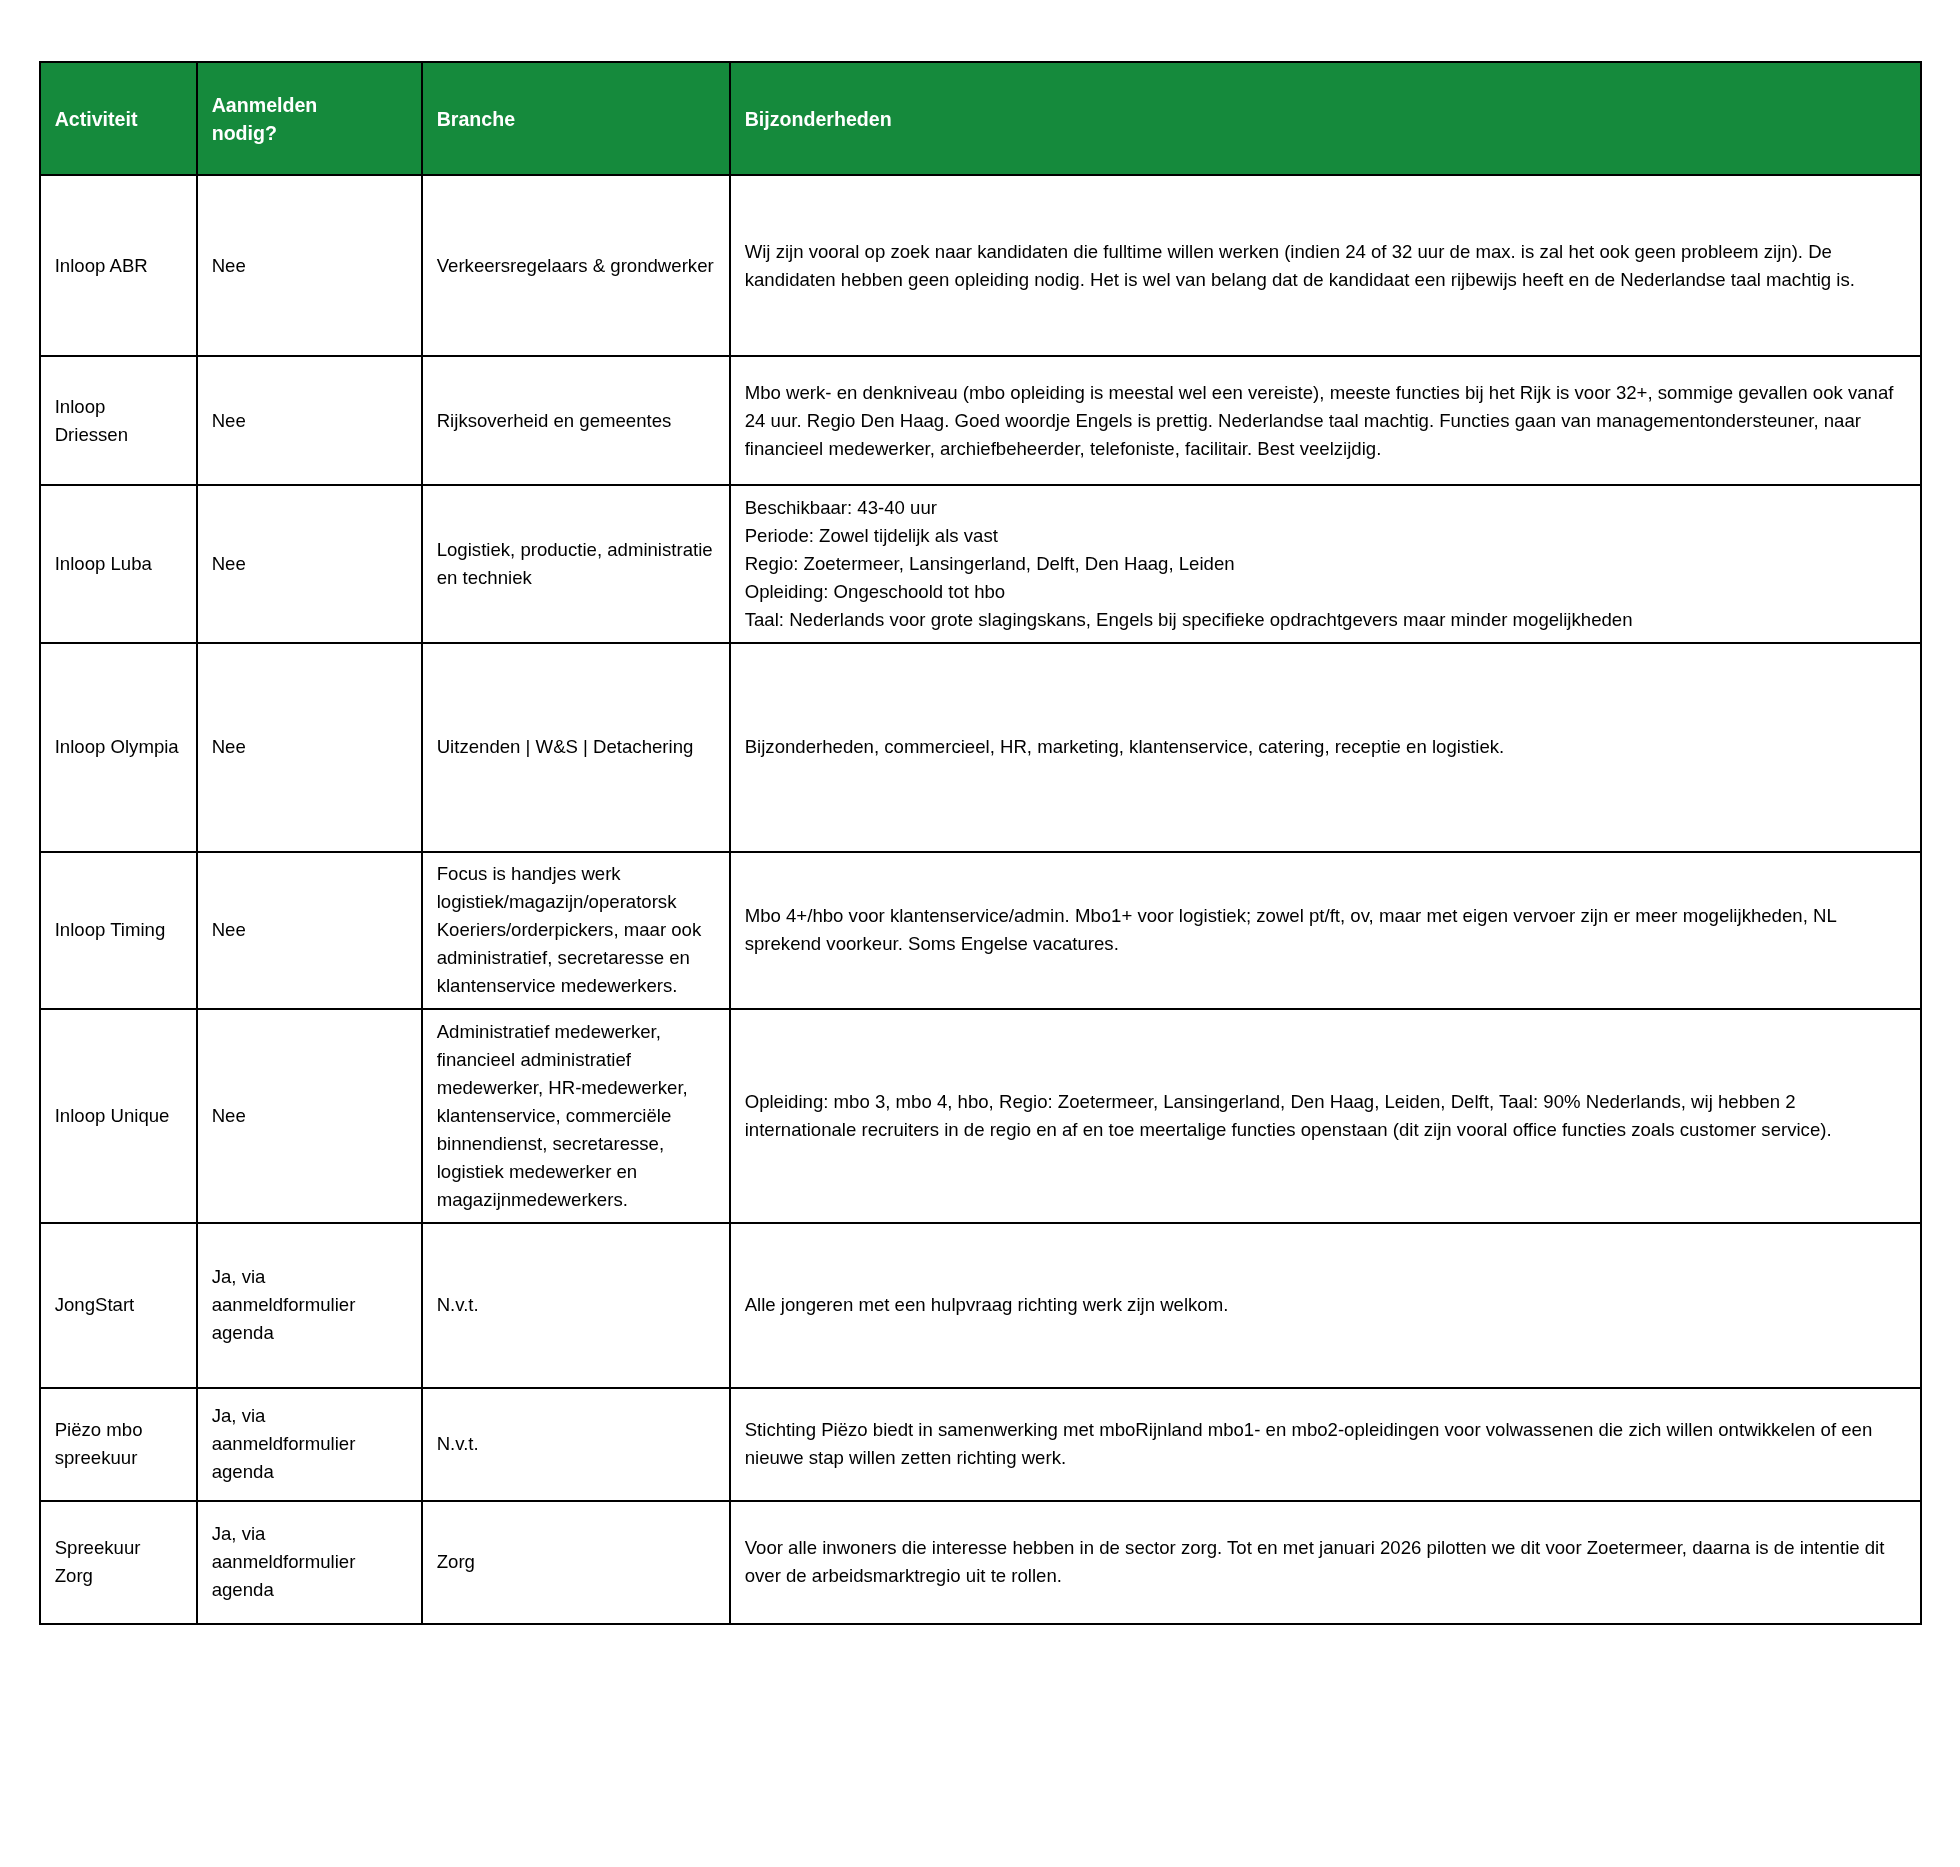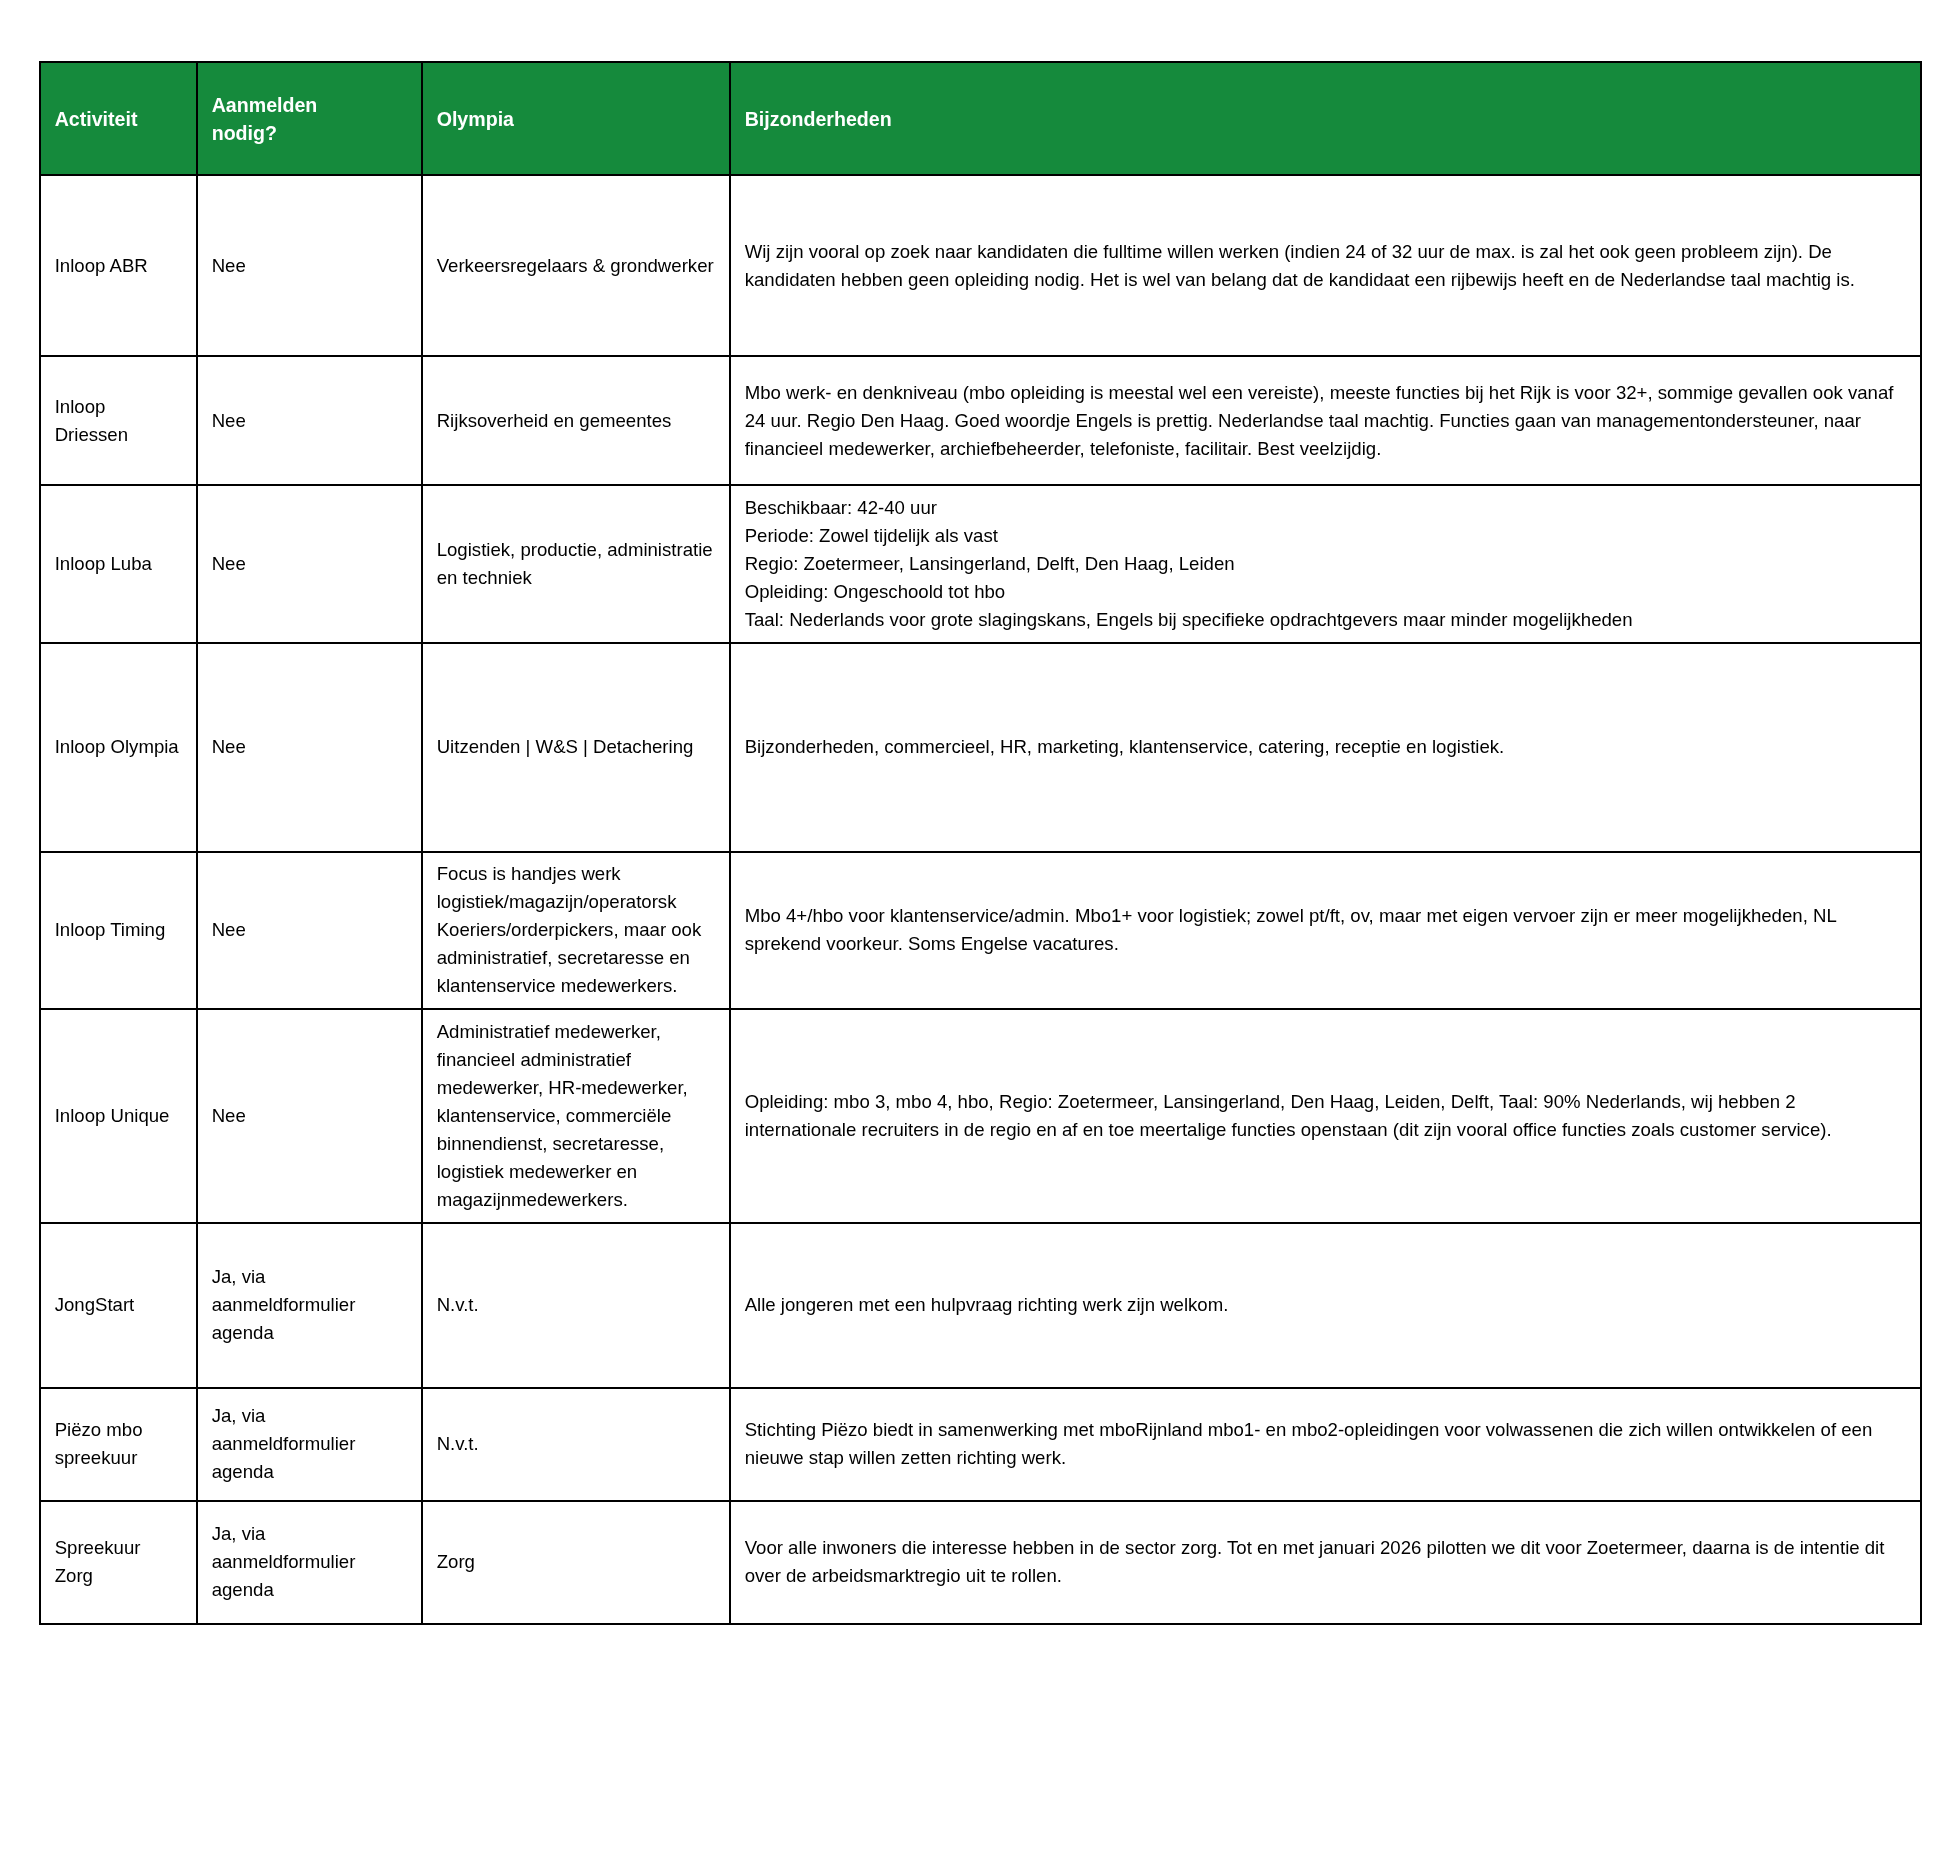--- a/index.html
+++ b/index.html
@@ -77,42 +77,42 @@
       <col class="c0">
       <col class="c1">
       <col class="c2">
       <col class="c3">
     </colgroup>
     <thead>
       <tr>
         <th>Activiteit</th>
         <th>Aanmelden
 nodig?</th>
-        <th>Olympia</th>
+        <th>Branche</th>
         <th>Bijzonderheden</th>
       </tr>
     </thead>
     <tbody>
         <tr>
           <td>Inloop ABR</td>
           <td>Nee</td>
           <td>Verkeersregelaars &amp; grondwerker</td>
           <td>Wij zijn vooral op zoek naar kandidaten die fulltime willen werken (indien 24 of 32 uur de max. is zal het ook geen probleem zijn). De kandidaten hebben geen opleiding nodig. Het is wel van belang dat de kandidaat een rijbewijs heeft en de Nederlandse taal machtig is.</td>
         </tr>
         <tr>
           <td>Inloop Driessen</td>
           <td>Nee</td>
           <td>Rijksoverheid en gemeentes</td>
           <td>Mbo werk- en denkniveau (mbo opleiding is meestal wel een vereiste), meeste functies bij het Rijk is voor 32+, sommige gevallen ook vanaf 24 uur. Regio Den Haag. Goed woordje Engels is prettig. Nederlandse taal machtig. Functies gaan van managementondersteuner, naar financieel medewerker, archiefbeheerder, telefoniste, facilitair. Best veelzijdig.</td>
         </tr>
         <tr>
           <td>Inloop Luba</td>
           <td>Nee</td>
           <td>Logistiek, productie, administratie en techniek</td>
-          <td>Beschikbaar: 42-40 uur
+          <td>Beschikbaar: 43-40 uur
 Periode: Zowel tijdelijk als vast
 Regio: Zoetermeer, Lansingerland, Delft, Den Haag, Leiden
 Opleiding: Ongeschoold tot hbo
 Taal: Nederlands voor grote slagingskans, Engels bij specifieke opdrachtgevers maar minder mogelijkheden</td>
         </tr>
         <tr>
           <td>Inloop Olympia</td>
           <td>Nee</td>
           <td>Uitzenden | W&amp;S | Detachering</td>
           <td>Bijzonderheden, commercieel, HR, marketing, klantenservice, catering, receptie en logistiek.</td>

